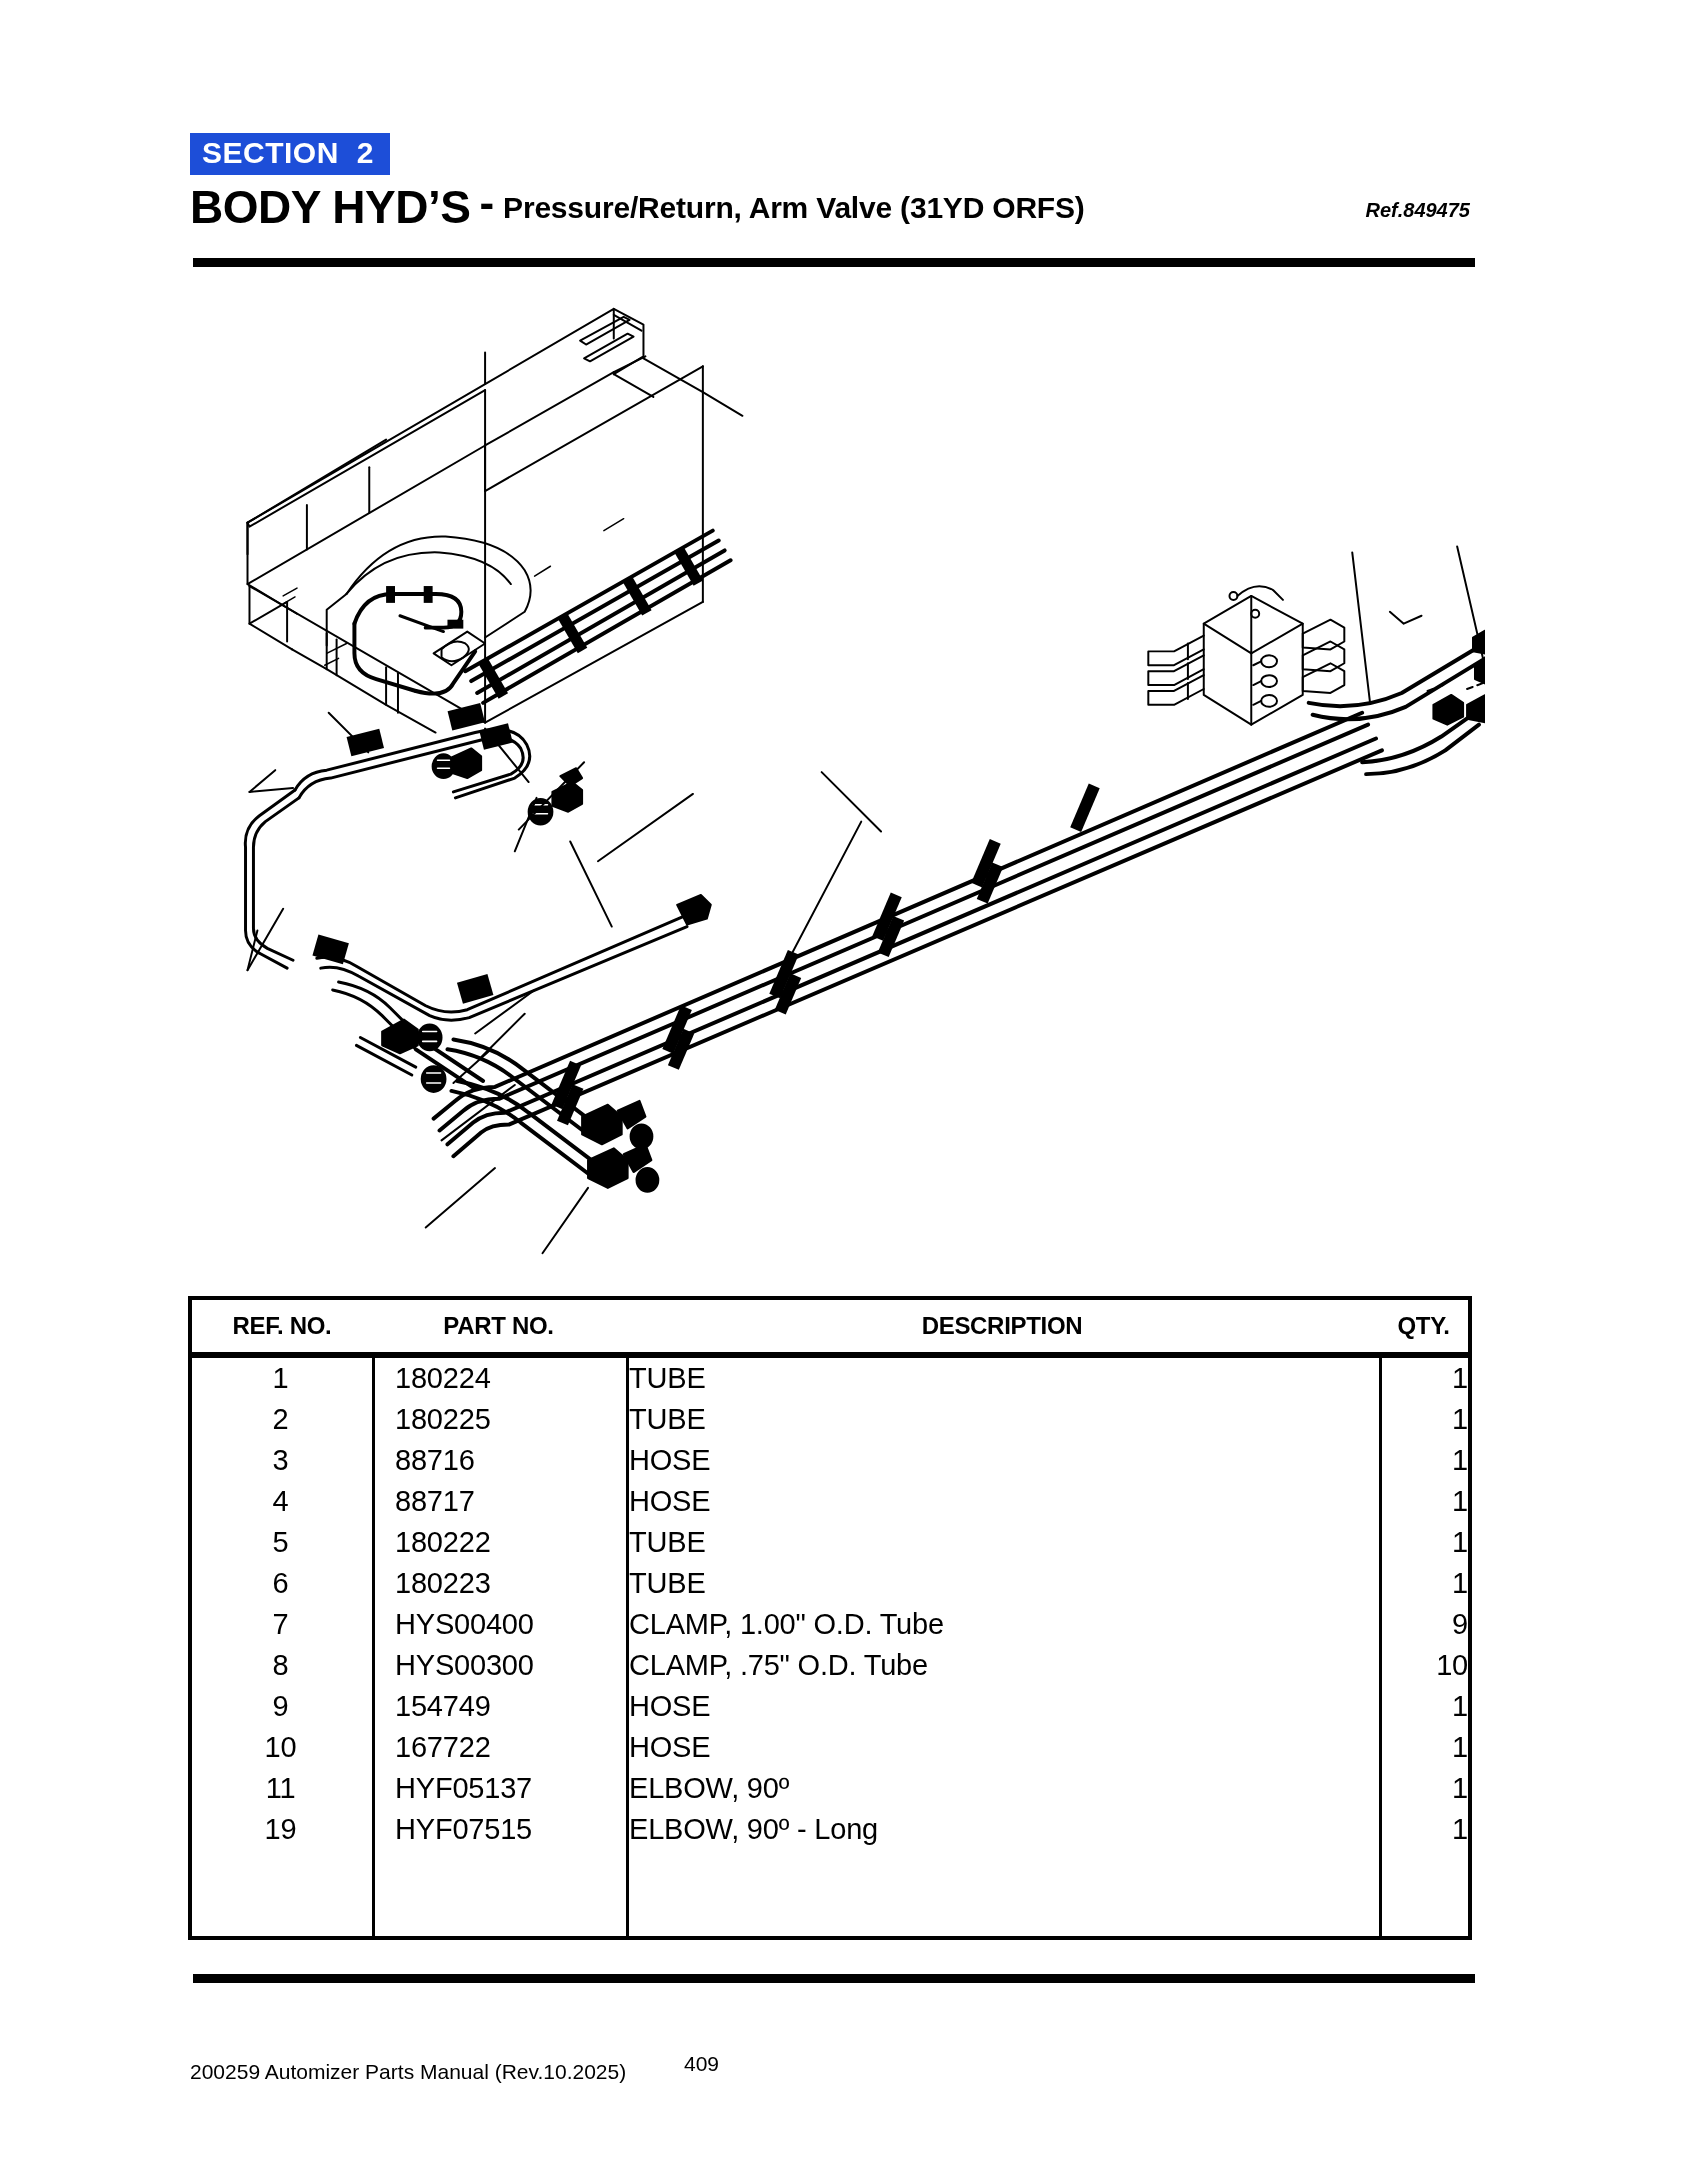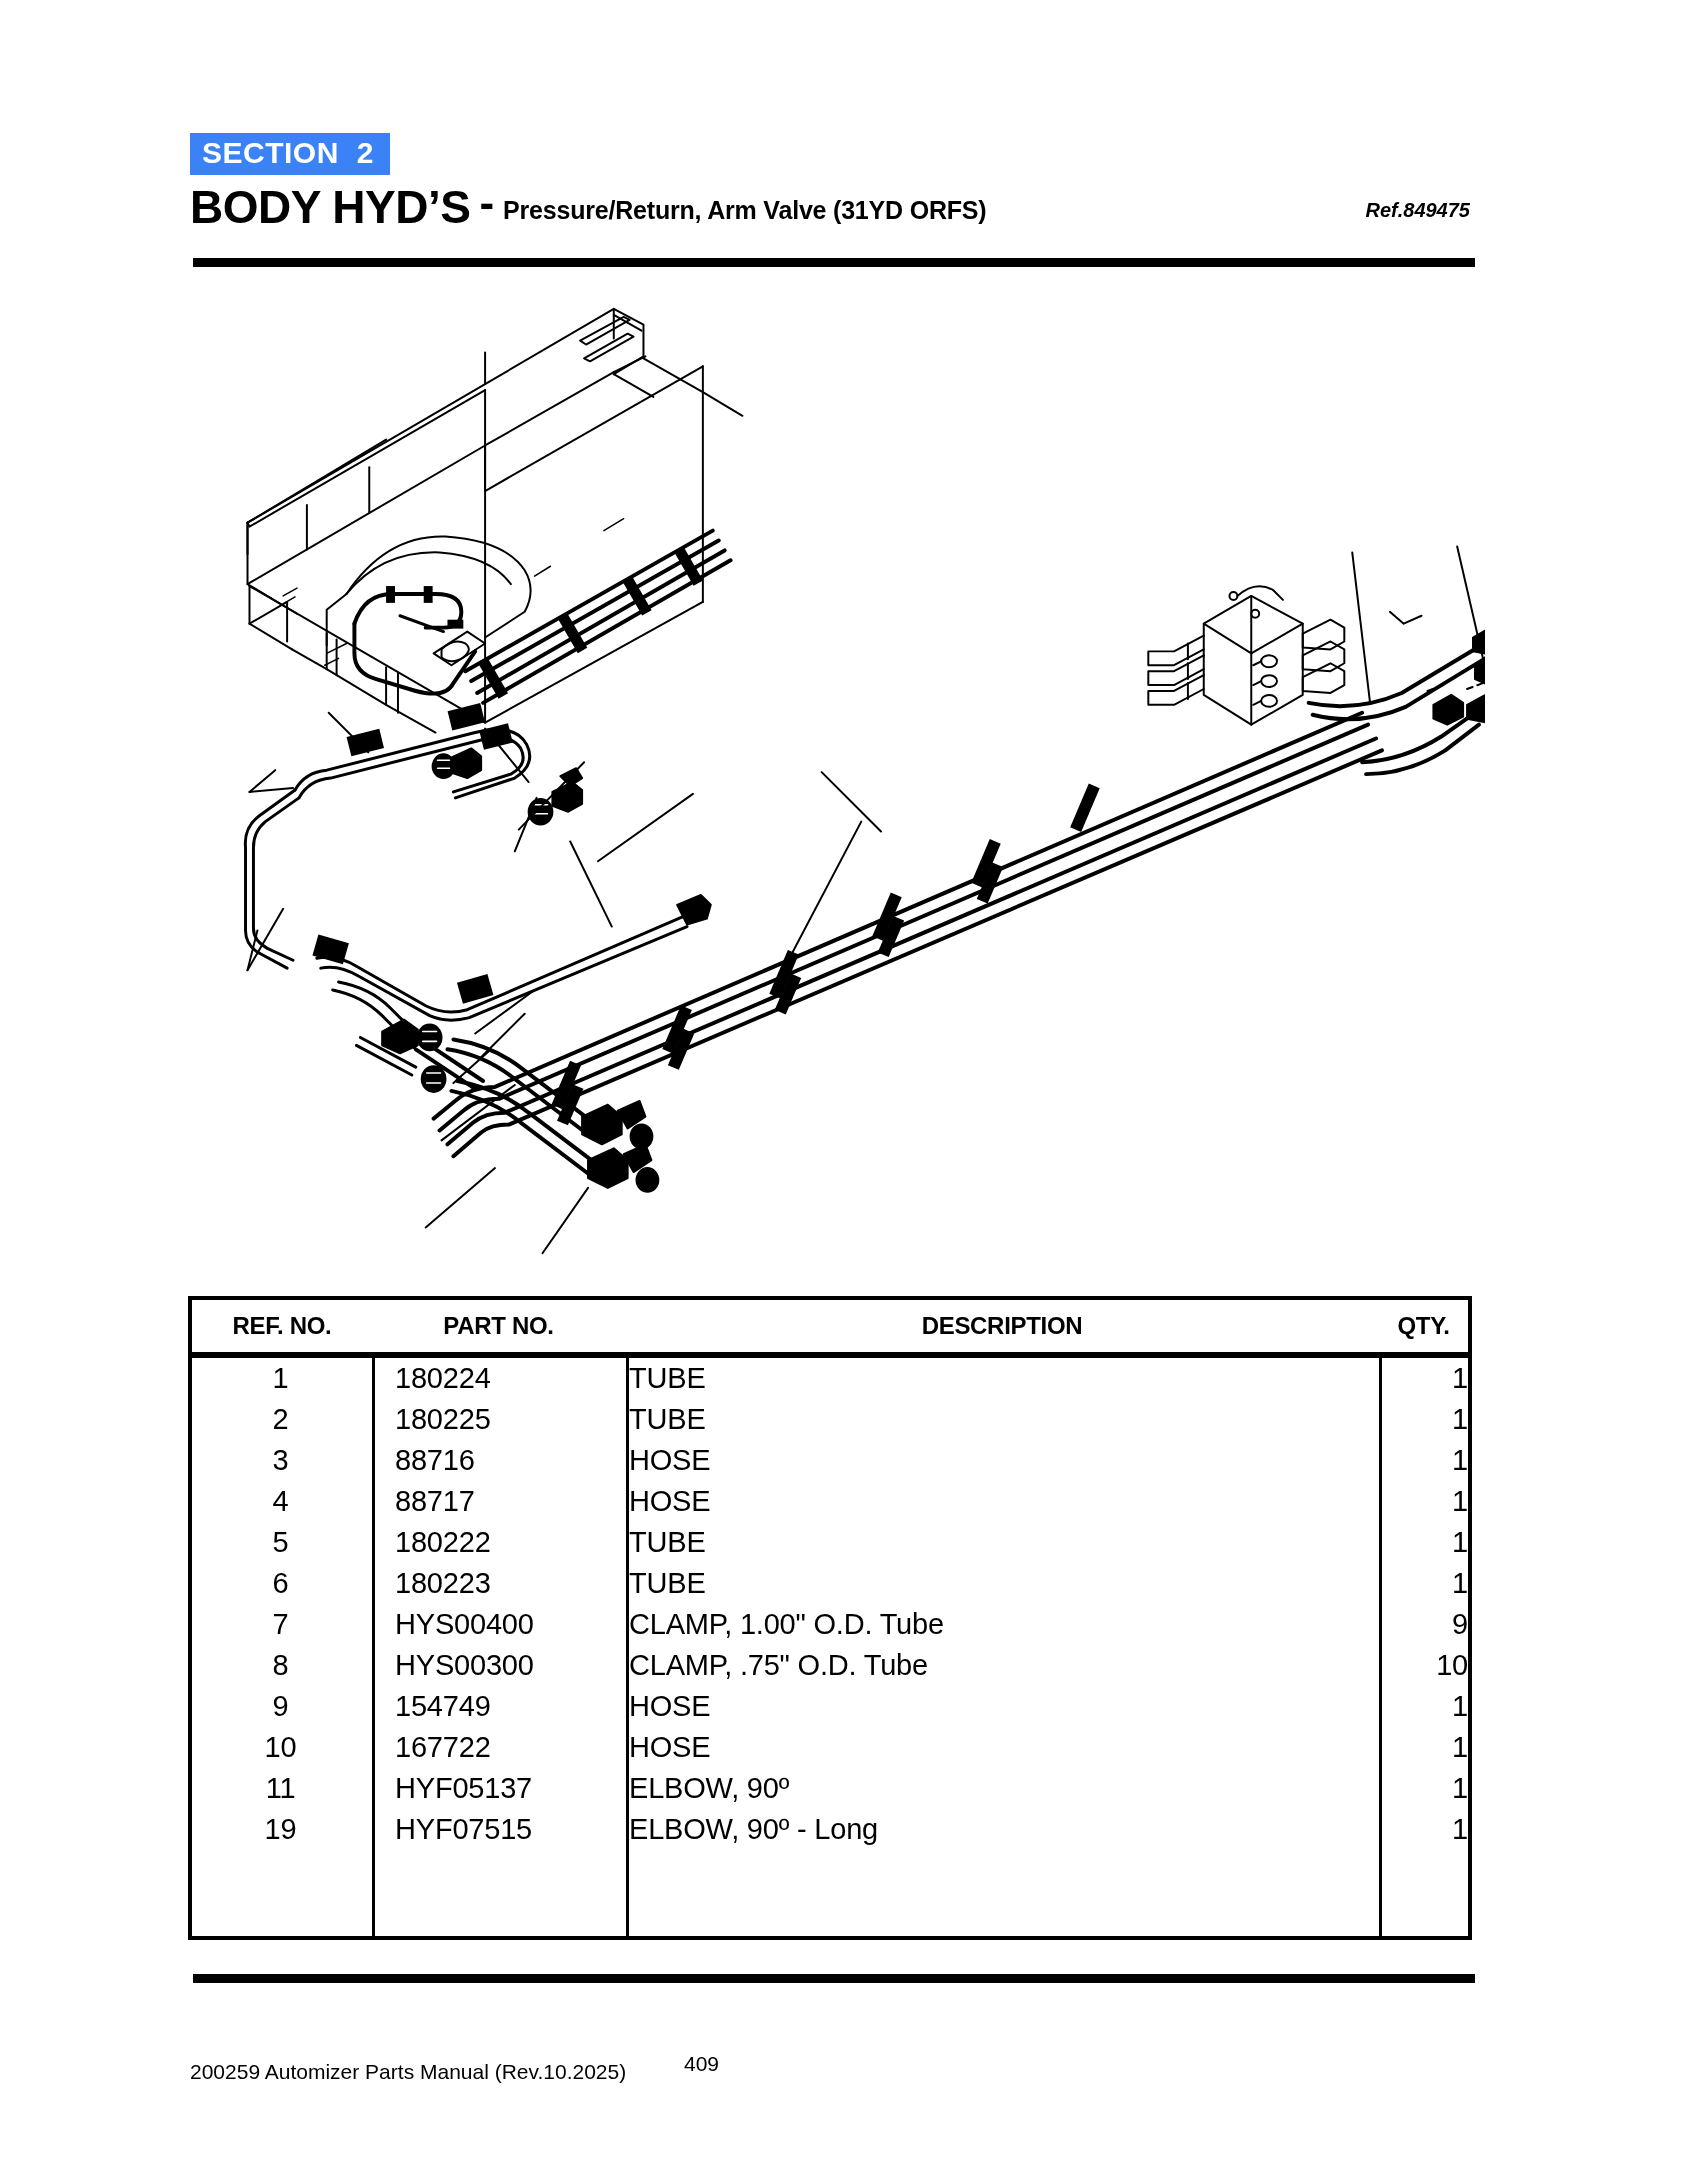--- a/index.html
+++ b/index.html
@@ -19,21 +19,21 @@
   .page {
     position: absolute;
     inset: 0;
   }
 
   
   .section-badge {
     position: absolute;
     left: 190px;
     top: 133px;
-    background: #3b82f6;
+    background: #1d4ed8;
     color: #ffffff;
     font-weight: bold;
     font-size: 30px;
     letter-spacing: 0.5px;
     padding: 5px 16px 7px 12px;
     line-height: 1;
     white-space: nowrap;
   }
   .section-badge .sec-word { margin-right: 18px; }
 
@@ -51,21 +51,21 @@
     line-height: 0.95;
     letter-spacing: -0.5px;
   }
   .title-dash {
     font-size: 44px;
     font-weight: bold;
     margin: 0 9px 5px 9px;
     line-height: 1;
   }
   .title-sub {
-    font-size: 25px;
+    font-size: 30px;
     font-weight: bold;
     padding-bottom: 5px;
     letter-spacing: -0.2px;
   }
 
   .ref-code {
     position: absolute;
     right: 213px;
     top: 188px;
     font-size: 20px;

